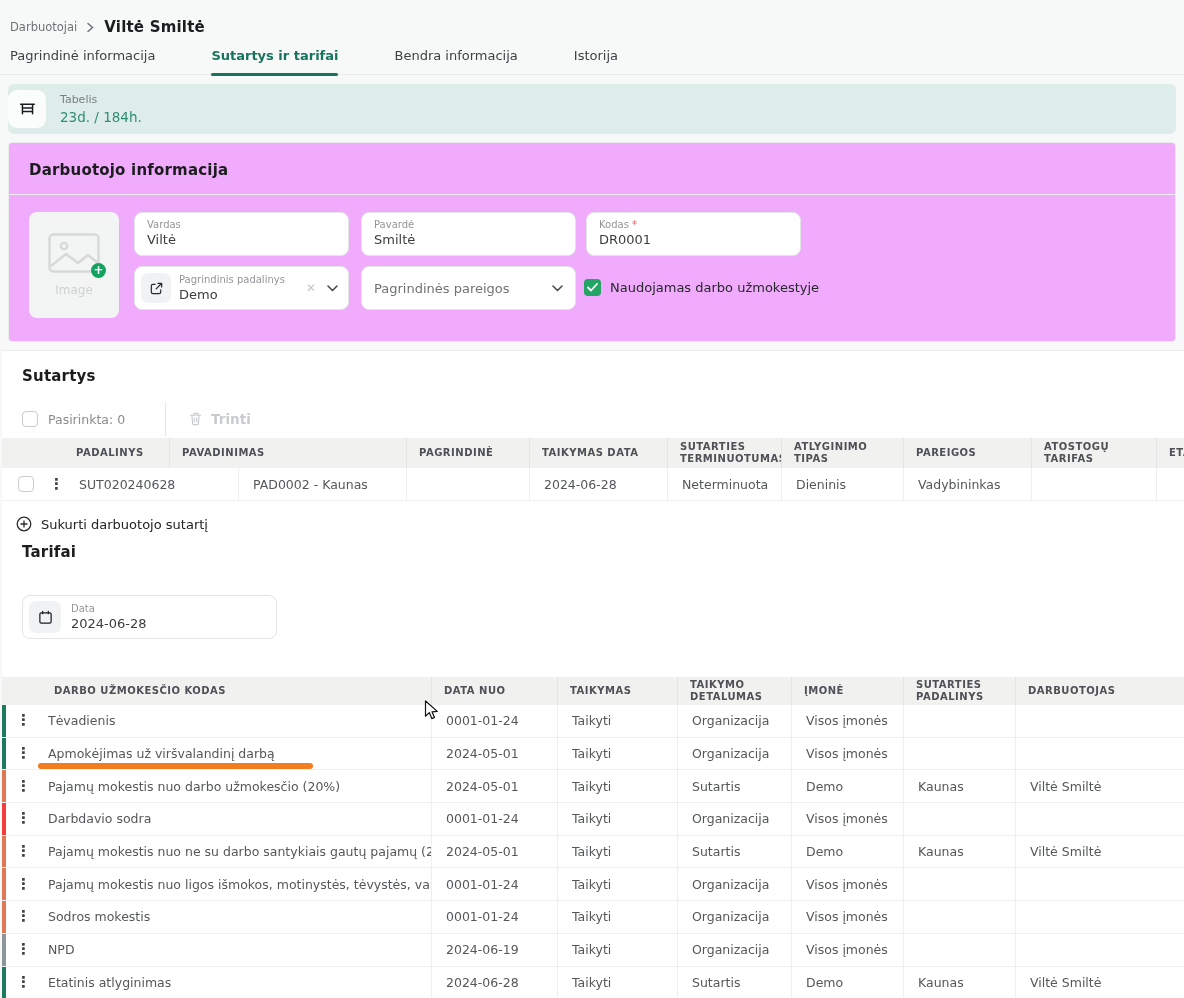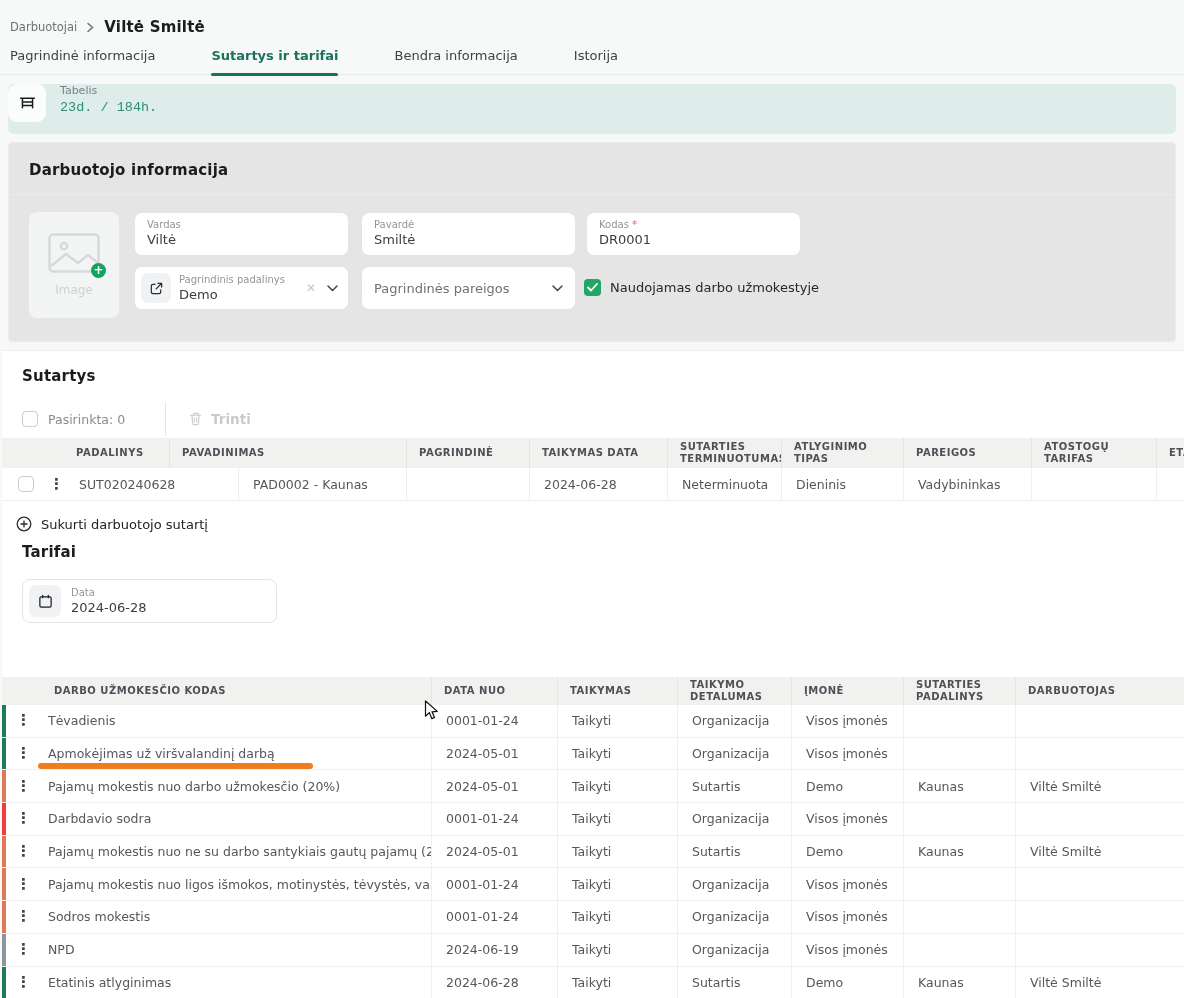--- a/index.html
+++ b/index.html
@@ -12,27 +12,27 @@
   .crumb-parent { font-size:11.5px; color:#6f7175; }
   .crumb-current { font-size:15px; font-weight:700; color:#1b1c1e; letter-spacing:.2px; }
 
   
   .tabs { position:absolute; top:48px; left:0; width:100%; height:27px; display:flex; gap:56px; padding-left:10px; border-bottom:1px solid #e9eaea; }
   .tab { position:relative; font-size:13px; color:#3f4145; padding-bottom:10px; cursor:pointer; white-space:nowrap; }
   .tab.active { color:#17735B; font-weight:700; }
   .tab.active::after { content:''; position:absolute; left:0; right:0; bottom:-2px; height:3px; border-radius:2px; background:#17735B; }
 
   
-  .banner { position:absolute; top:84px; left:8px; width:1168px; height:50px; background:#DEEDE9; border-radius:6px; display:flex; gap:14px; }
+  .banner { position:absolute; top:84px; left:8px; width:1168px; height:50px; background:#DEEDE9; border-radius:6px; display:flex; align-items:center; gap:14px; }
   .banner-icon { width:38px; height:38px; background:#fbfcfc; border-radius:9px; display:flex; align-items:center; justify-content:center; }
   .banner-label { font-size:11px; color:#7c7e82; }
-  .banner-value { font-size:13.5px; color:#2E8E74; margin-top:3px;font-family:Liberation Mono, monospace; }
-
-  
-  .card1 { position:absolute; top:142px; left:8px; width:1168px; height:200px; background:#e5e5e5; border:1px solid #ececec; border-radius:4px; }
+  .banner-value { font-size:13.5px; color:#2E8E74; margin-top:3px; }
+
+  
+  .card1 { position:absolute; top:142px; left:8px; width:1168px; height:200px; background:#f0abfc; border:1px solid #ececec; border-radius:4px; }
   .card-title { font-size:15px; font-weight:700; color:#1b1c1e; letter-spacing:.2px; }
   .card1-head { padding:18px 20px 15px; border-bottom:1px solid #ececec; }
 
   .img-tile { position:absolute; left:20px; top:69px; width:90px; height:106px; background:#f3f4f4; border-radius:8px; display:flex; flex-direction:column; align-items:center; justify-content:center; gap:10px; }
   .img-glyph { position:relative; width:52px; height:40px; }
   .img-label { font-size:12px; color:#cfd1d3; }
   .plus-badge { position:absolute; right:-6px; bottom:-5px; width:15px; height:15px; border-radius:50%; background:#12A45E; color:#fff; font-size:12px; line-height:14px; text-align:center; font-weight:700; }
 
   .field { position:absolute; width:215px; height:44px; background:#fff; border:1px solid #e3e4e6; border-radius:8px; padding:6px 10px 0 12px; overflow:hidden; }
   .f-label { font-size:10px; color:#93959a; white-space:nowrap; }
@@ -68,21 +68,21 @@
   .marker { position:absolute; left:0; top:0; bottom:-1px; width:4px; }
 
   .sutartys { top:87px; width:1235px; }
   .sutartys .t-head { height:30px; }
   .sutartys .t-row { height:33px; }
   .sutartys .t-head .t-hcell:first-child { padding-left:74px; }
   .sutartys .t-first { padding-left:16px; gap:15px; }
 
   .create-link { position:absolute; left:14px; top:165px; display:flex; align-items:center; gap:9px; font-size:13px; color:#222326; cursor:pointer; }
   .tarifai-title { top:192px; }
-  .date-field { position:absolute; left:20px; top:228px; width:255px; height:44px; border:1px solid #e3e4e6; border-radius:8px; display:flex; align-items:center; gap:10px; padding-left:6px; background:#fff; }
+  .date-field { position:absolute; left:20px; top:244px; width:255px; height:44px; border:1px solid #e3e4e6; border-radius:8px; display:flex; align-items:center; gap:10px; padding-left:6px; background:#fff; }
 
   .tarifai { top:326px; width:1204px; }
   .tarifai .t-head { height:28px; }
   .tarifai .t-row { height:32.7px; }
   .tarifai .t-head .t-hcell:first-child { padding-left:52px; }
   .tarifai .t-first { padding-left:14px; gap:17px; }
 
   .annotation { position:absolute; left:38px; top:763px; width:275px; height:6px; border-radius:3px; }
   .cursor { position:absolute; left:424px; top:700px; }
 

